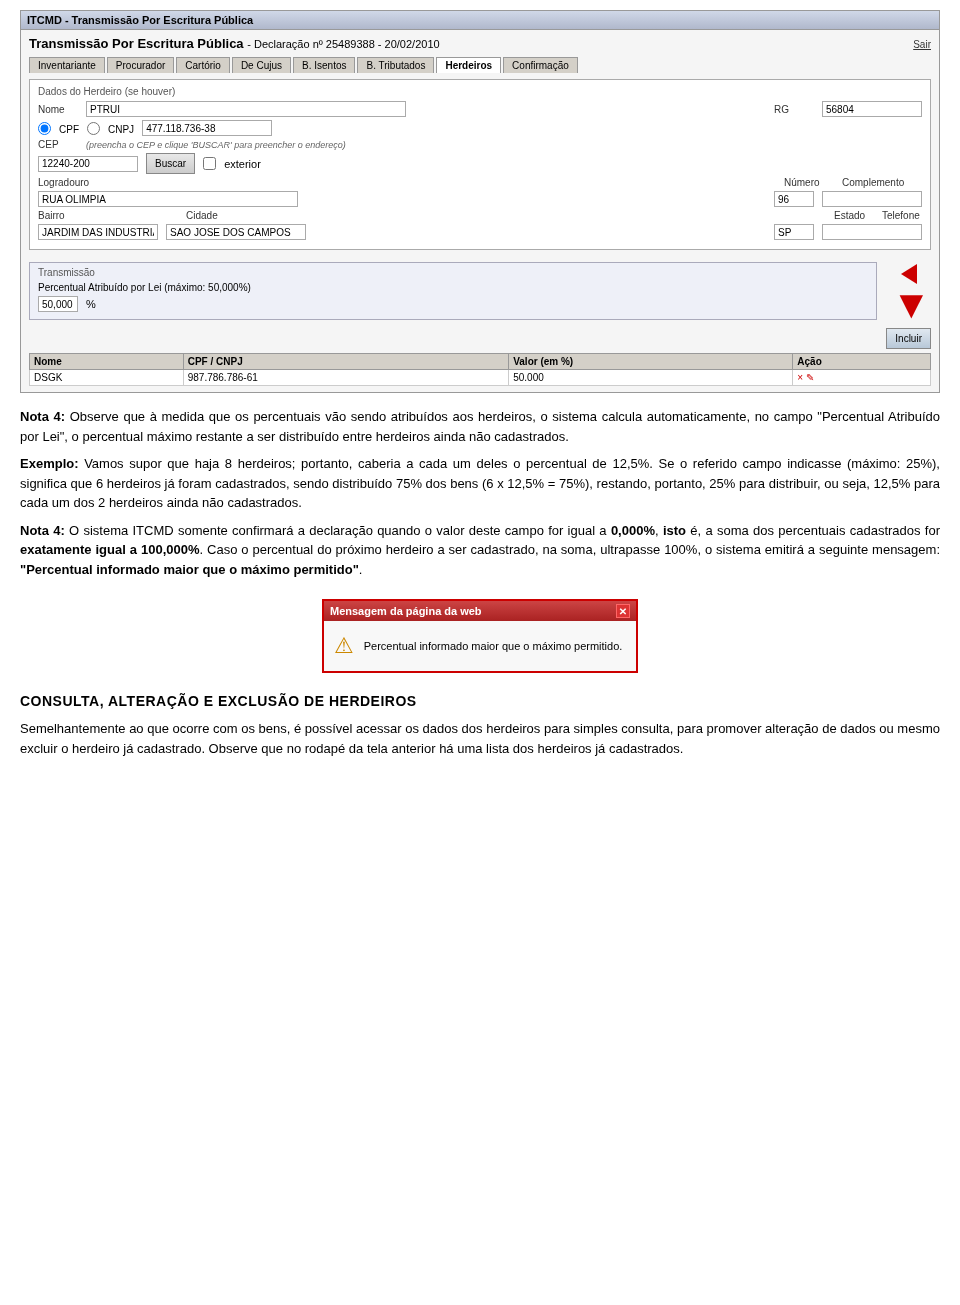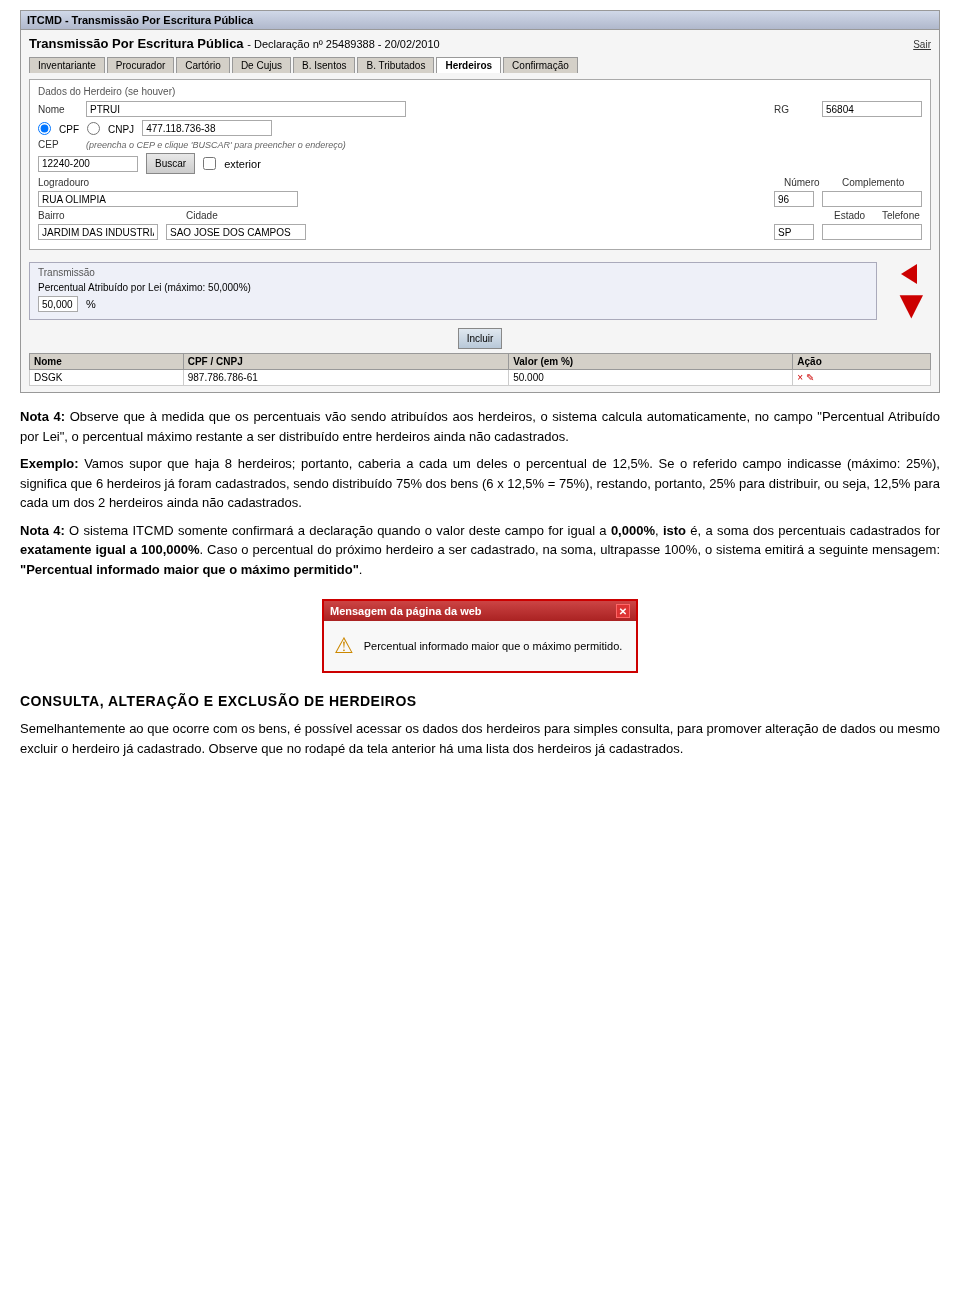--- a/index.html
+++ b/index.html
@@ -350,21 +350,21 @@
             <input class="ui-input ui-input-sm" value="50,000" readonly="" style="">
             <span>%</span>
           </div>
         </div>
         <div style="display:flex; flex-direction:column; align-items:center; padding-top:10px;">
           <span class="inline-arrow"></span>
           <span class="arrow-down-shape">▼</span>
         </div>
       </div>
 
-      <div style="display:flex; justify-content:center; margin-top:4px;">
+      <div style="display:flex; justify-content:flex-end; margin-top:4px;">
         <button class="ui-button ui-button-primary">Incluir</button>
       </div>
 
       <table class="ui-table">
         <thead>
           <tr>
             <th>Nome</th>
             <th>CPF / CNPJ</th>
             <th>Valor (em %)</th>
             <th>Ação</th>

